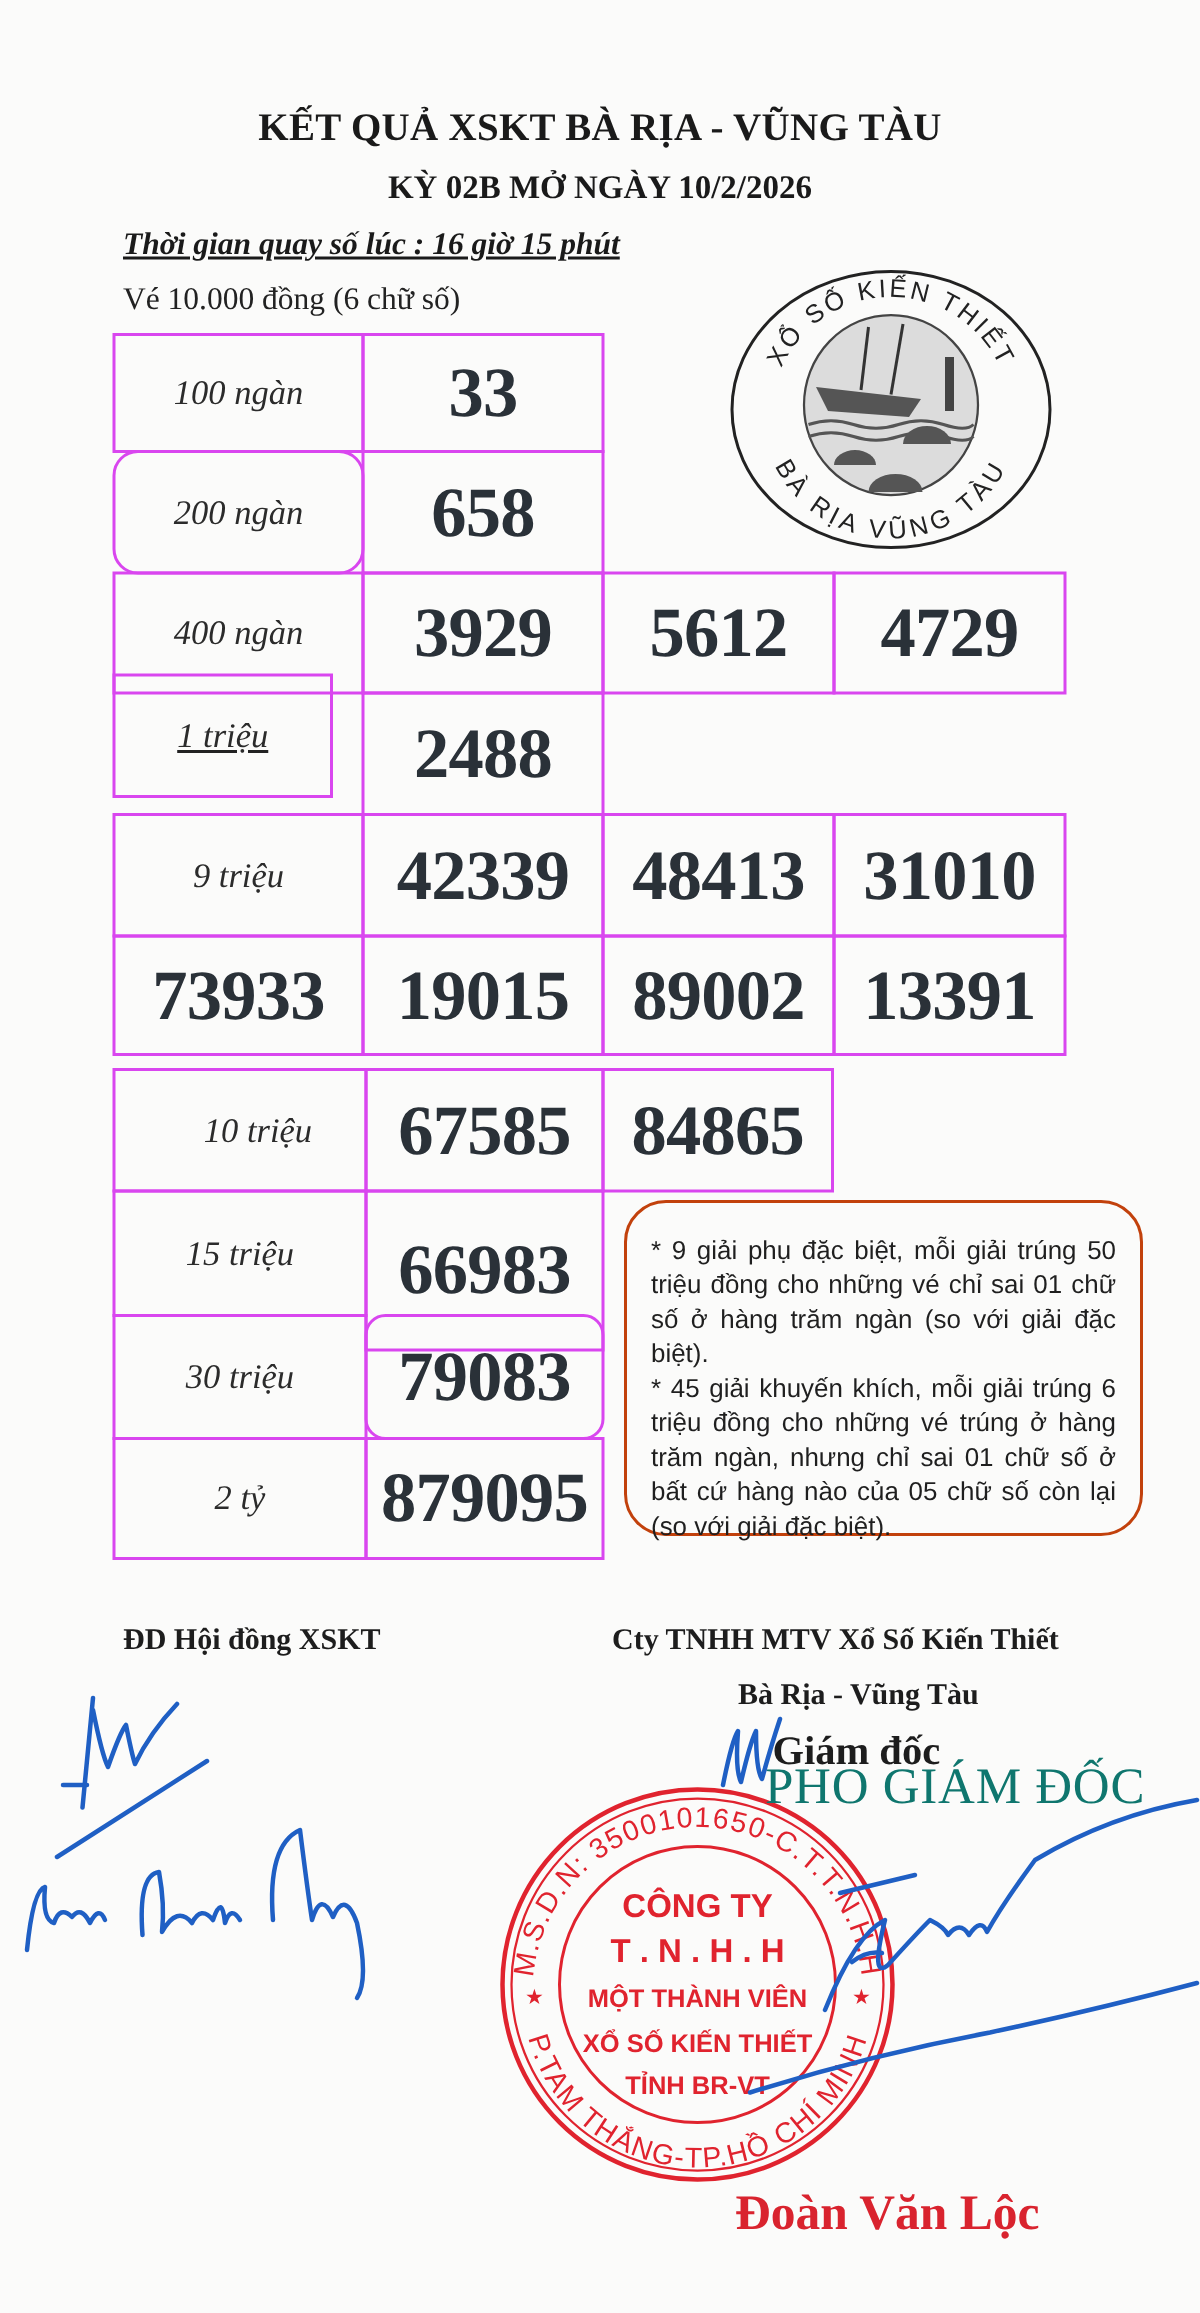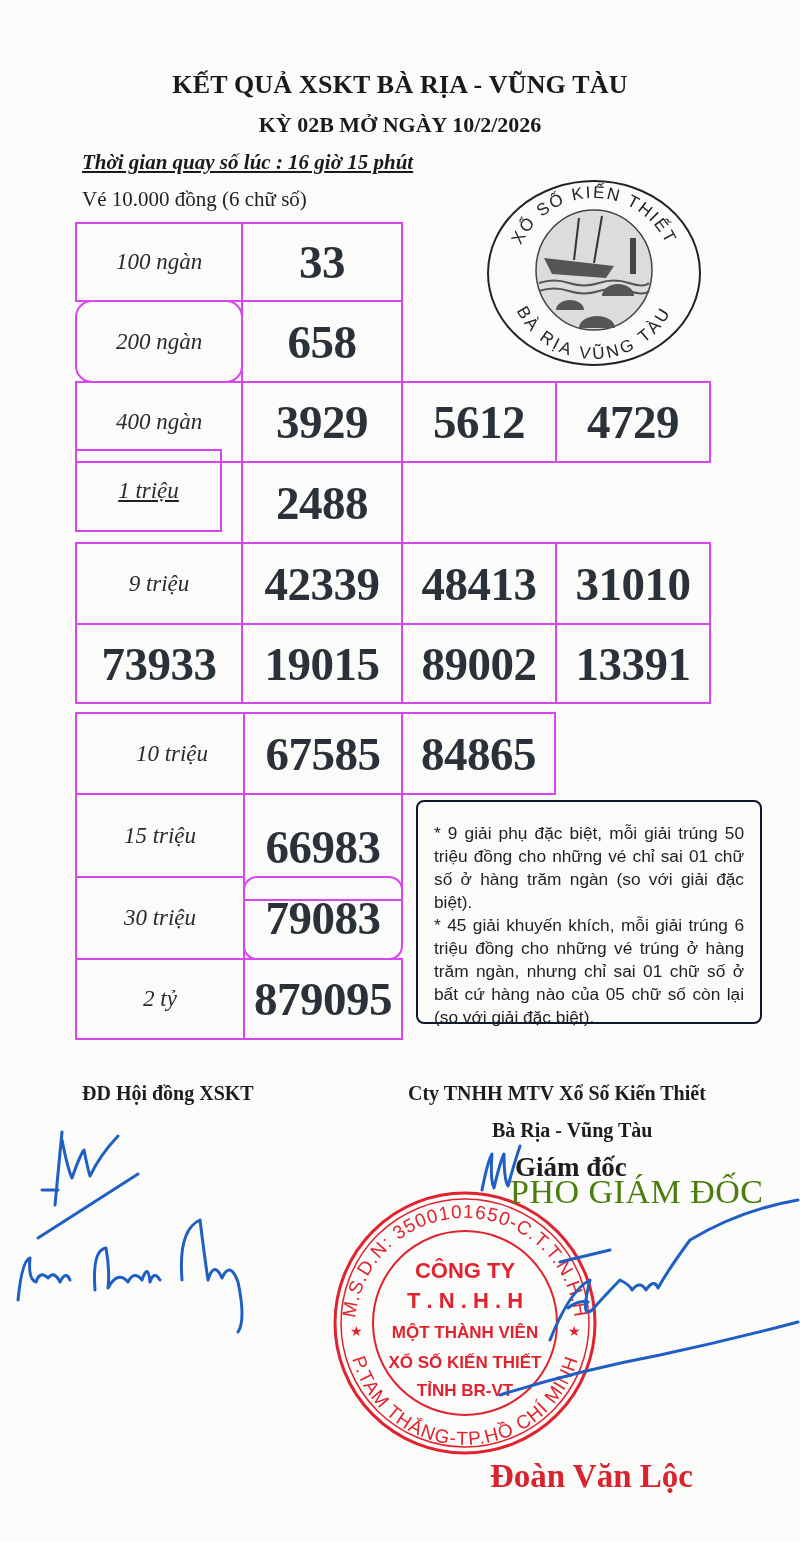--- a/index.html
+++ b/index.html
@@ -5,27 +5,27 @@
   html,body{margin:0;padding:0;}
   body{width:800px;height:1542px;background:#fbfbfa;position:relative;overflow:hidden;font-family:"Liberation Serif","DejaVu Serif",serif;color:#222;}
   .abs{position:absolute;}
   .title{left:0;width:800px;top:70px;text-align:center;font-size:26px;font-weight:bold;letter-spacing:0.2px;color:#1a1a1a;}
   .subtitle{left:0;width:800px;top:112px;text-align:center;font-size:22px;font-weight:bold;color:#1a1a1a;}
   .drawtime{left:82px;top:150px;font-size:21px;font-style:italic;font-weight:bold;text-decoration:underline;color:#1a1a1a;}
   .ticket{left:82px;top:187px;font-size:21px;color:#222;}
   .tbl{position:absolute;border:2px solid #d946ef;box-sizing:border-box;display:flex;align-items:center;justify-content:center;background:transparent;}
   .lbl{font-style:italic;font-size:23px;color:#2b2b2b;}
   .num{font-weight:bold;font-size:47px;color:#2a3138;letter-spacing:-0.5px;}
-  .note{left:416px;top:800px;width:346px;height:224px;border:2px solid #0f172a;border-radius:8px;box-sizing:border-box;padding:20px 16px 10px 16px;font-family:"Liberation Sans","DejaVu Sans",sans-serif;font-size:17.3px;line-height:23px;color:#1f1f1f;text-align:justify;}
+  .note{left:416px;top:800px;width:346px;height:224px;border:2px solid #c2410c;border-radius:28px;box-sizing:border-box;padding:20px 16px 10px 16px;font-family:"Liberation Sans","DejaVu Sans",sans-serif;font-size:17.3px;line-height:23px;color:#1f1f1f;text-align:justify;}
   .note p{margin:0;}
   .sigl{left:82px;top:1082px;font-size:20px;font-weight:bold;color:#1d1d1d;}
   .sigr1{left:408px;top:1082px;font-size:20px;font-weight:bold;color:#1d1d1d;}
   .sigr2{left:492px;top:1119px;font-size:20px;font-weight:bold;color:#1d1d1d;}
   .sigr3{left:515px;top:1152px;font-size:27px;font-weight:bold;color:#1d1d1d;}
-  .pho{left:510px;top:1173px;font-size:34px;color:#4d7c0f;font-weight:normal;letter-spacing:0.5px;}
+  .pho{left:510px;top:1173px;font-size:34px;color:#0f766e;font-weight:normal;letter-spacing:0.5px;}
   .name{left:490px;top:1458px;font-size:33px;font-weight:bold;color:#d9232e;}
 </style>
 </head>
 <body>
 
 <div class="abs title">KẾT QUẢ XSKT BÀ RỊA - VŨNG TÀU</div>
 <div class="abs subtitle">KỲ 02B MỞ NGÀY 10/2/2026</div>
 <div class="abs drawtime">Thời gian quay số lúc : 16 giờ 15 phút</div>
 <div class="abs ticket">Vé 10.000 đồng (6 chữ số)</div>
 

